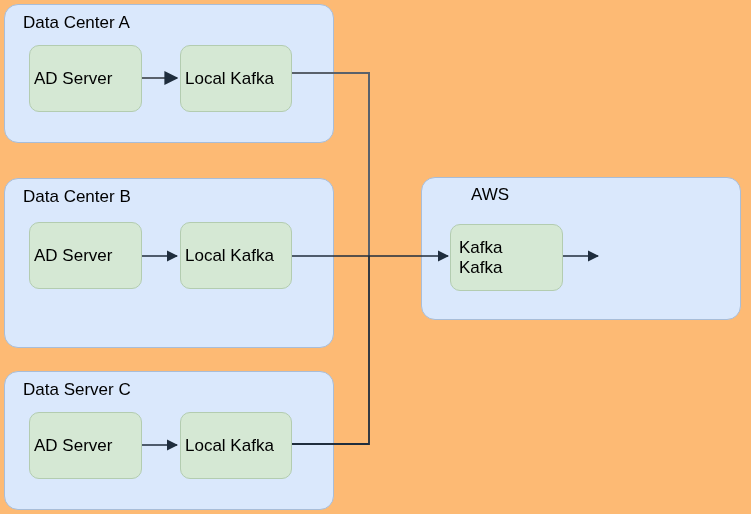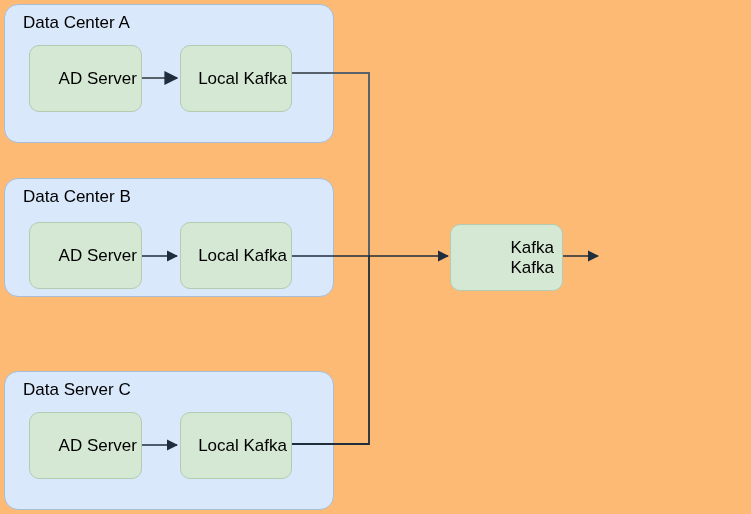--- a/index.html
+++ b/index.html
@@ -35,21 +35,21 @@
     white-space: nowrap;
   }
   .node-box {
     position: absolute;
     background: #d5e8d4;
     border: 1px solid #b3ccb0;
     border-radius: 10px;
     box-sizing: border-box;
     display: flex;
     align-items: center;
-    justify-content: flex-end;
+    justify-content: flex-start;
     text-align: center;
     font-size: 17px;
     color: #000000;
     line-height: 1.15;
   }
   .node-box span {
     display: block;
     padding: 0 4px;
   }
   #edge-layer {
@@ -69,40 +69,43 @@
   <div class="group-box" style="left:4px; top:4px; width:330px; height:139px;">
     <div class="group-title">Data Center A</div>
   </div>
   <div class="node-box" style="left:29px; top:45px; width:113px; height:67px;">
     <span>AD Server</span>
   </div>
   <div class="node-box" style="left:180px; top:45px; width:112px; height:67px;">
     <span>Local Kafka</span>
   </div>
 
-  <div class="group-box" style="left:4px; top:178px; width:330px; height:119px;">
+  <div class="group-box" style="left:4px; top:178px; width:330px; height:170px;">
     <div class="group-title">Data Center B</div>
   </div>
   <div class="node-box" style="left:29px; top:222px; width:113px; height:67px;">
     <span>AD Server</span>
   </div>
   <div class="node-box" style="left:180px; top:222px; width:112px; height:67px;">
     <span>Local Kafka</span>
   </div>
 
   <div class="group-box" style="left:4px; top:371px; width:330px; height:139px;">
     <div class="group-title">Data Server C</div>
   </div>
   <div class="node-box" style="left:29px; top:412px; width:113px; height:67px;">
     <span>AD Server</span>
   </div>
   <div class="node-box" style="left:180px; top:412px; width:112px; height:67px;">
     <span>Local Kafka</span>
   </div>
 
+  <div class="group-box" style="left:421px; top:177px; width:320px; height:143px;">
+    <div class="group-title" style="left:49px; top:7px;">AWS</div>
+  </div>
   <div class="node-box" style="left:450px; top:224px; width:113px; height:67px;">
     <span>
       <span style="display: block;">Kafka</span>
       <span style="display: block;">Kafka</span>
     </span>
   </div>
 
   <svg id="edge-layer" viewBox="0 0 751 514">
     <defs>
       <marker id="arrow-dark" viewBox="0 0 10 10" refX="9" refY="5" markerWidth="7" markerHeight="7" orient="auto-start-reverse">

